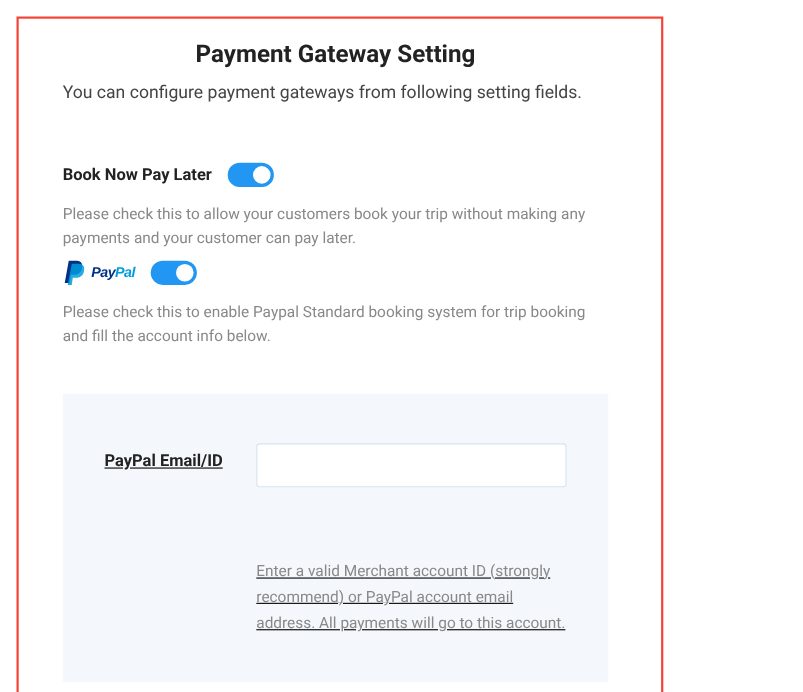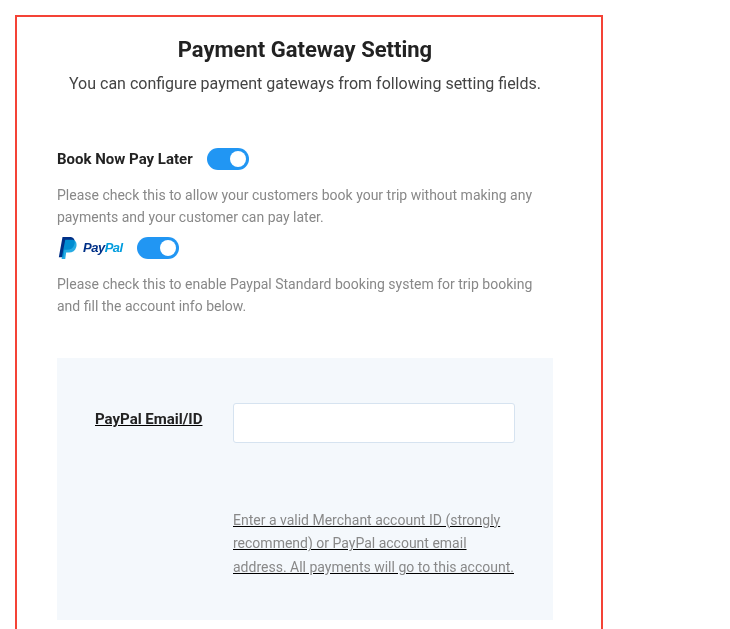--- a/index.html
+++ b/index.html
@@ -19,21 +19,21 @@
       background: #fff;
     }
     .title {
       text-align: center;
       font-size: 22px;
       font-weight: 700;
       color: #222;
       margin-bottom: 12px;
     }
     .subtitle {
-      text-align: center;
+      text-align: left;
       font-size: 16px;
       color: #444;
       margin-bottom: 55px;
     }
     .row-toggle {
       display: flex;
       align-items: center;
       gap: 14px;
       margin-bottom: 14px;
     }

